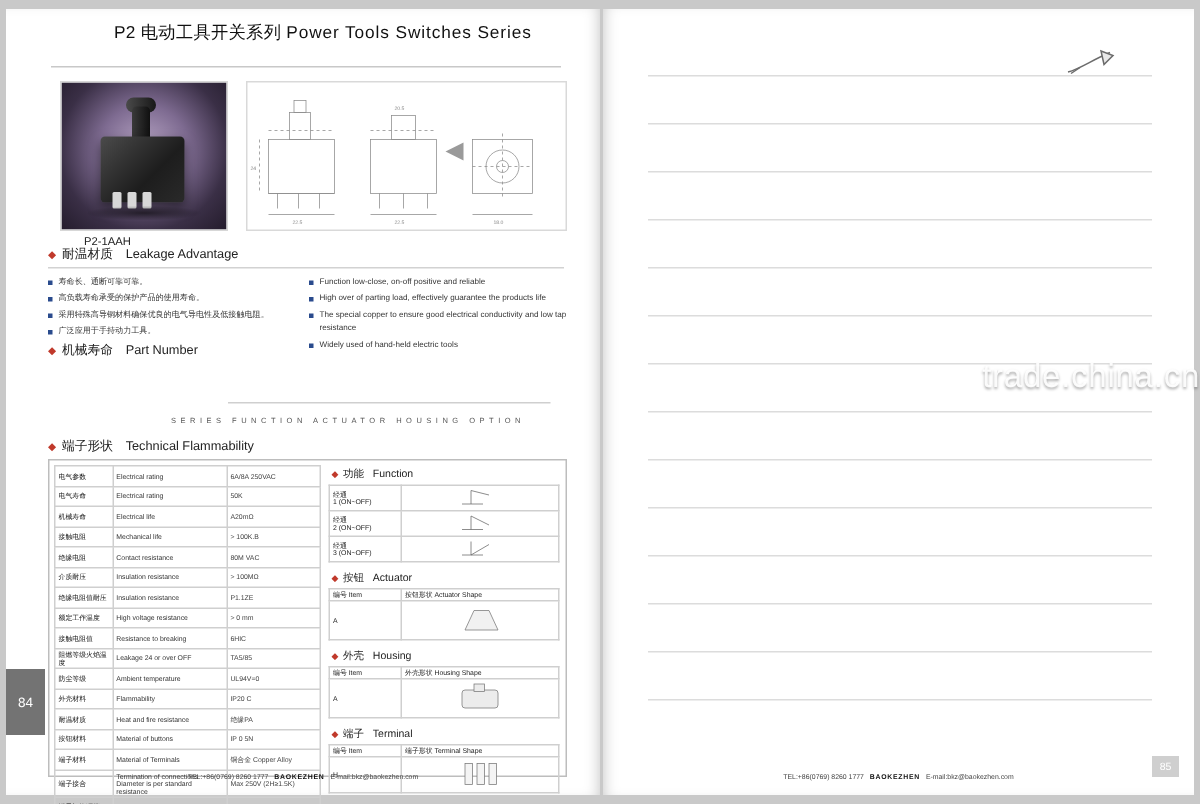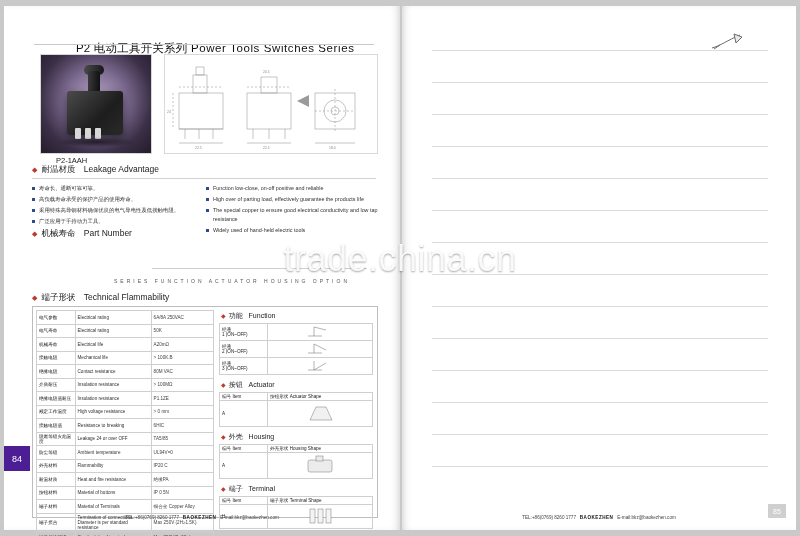--- a/index.html
+++ b/index.html
@@ -13,21 +13,21 @@
   .page{
     position:absolute;
     background:#ffffff;
     top:6px;height:524px;
   }
   .page-left{left:4px;width:396px;box-shadow:inset -6px 0 10px -6px rgba(0,0,0,.25);}
   .page-right{left:402px;width:394px;box-shadow:inset 6px 0 10px -6px rgba(0,0,0,.25);}
 
   
   .title{
-    position:absolute;left:72px;top:35px;
+    position:absolute;left:72px;top:8px;
     font-size:11.5px;color:#111;letter-spacing:.2px;white-space:nowrap;
   }
   .title .en{letter-spacing:.6px;}
   .title-rule{position:absolute;left:30px;top:38px;width:340px;height:1px;background:#c8c8c8;}
 
   .photo{
     position:absolute;left:36px;top:48px;width:110px;height:98px;
     background:
       radial-gradient(ellipse at 50% 45%, #b9a7c6 0%, #7e6b91 38%, #3a2f46 72%, #241c2c 100%);
     border:1px solid #d7d7d7;
@@ -95,36 +95,36 @@
   table.mini{border-collapse:collapse;width:154px;font-size:4.6px;color:#222;}
   table.mini td{border:.5px solid #cfcfcf;padding:1px 2px;vertical-align:middle;}
 
   .footer{
     position:absolute;bottom:10px;left:0;width:100%;text-align:center;
     font-size:4.6px;color:#444;
   }
   .footer b{color:#111;letter-spacing:.5px;}
 
   .pagetab{
-    position:absolute;left:0;top:440px;width:26px;height:25px;background:#4c1d95;
+    position:absolute;left:0;top:440px;width:26px;height:44px;background:#737373;
     color:#fff;font-size:9px;display:flex;align-items:center;justify-content:center;
   }
   .pagenum-right{
     position:absolute;right:10px;top:498px;width:18px;height:14px;background:#cfcfcf;
     color:#fff;font-size:7px;display:flex;align-items:center;justify-content:center;
   }
 
   
   .note-line{position:absolute;height:1px;background:#dcdcdc;left:30px;width:336px;}
   .pen{position:absolute;right:52px;top:26px;}
 
   
   .wm{
-    position:absolute;left:0;top:238px;width:800px;text-align:center;
-    font-size:36px;color:rgba(255,255,255,.92);
+    position:absolute;left:0;top:238px;width:800px;text-align:right;
+    font-size:22px;color:rgba(255,255,255,.92);
     text-shadow:0 1px 2px rgba(0,0,0,.35);
     font-family:"Liberation Sans", sans-serif;
     letter-spacing:.5px;
     pointer-events:none;
   }
 </style>
 </head>
 <body>
 
 <div class="page page-left">

